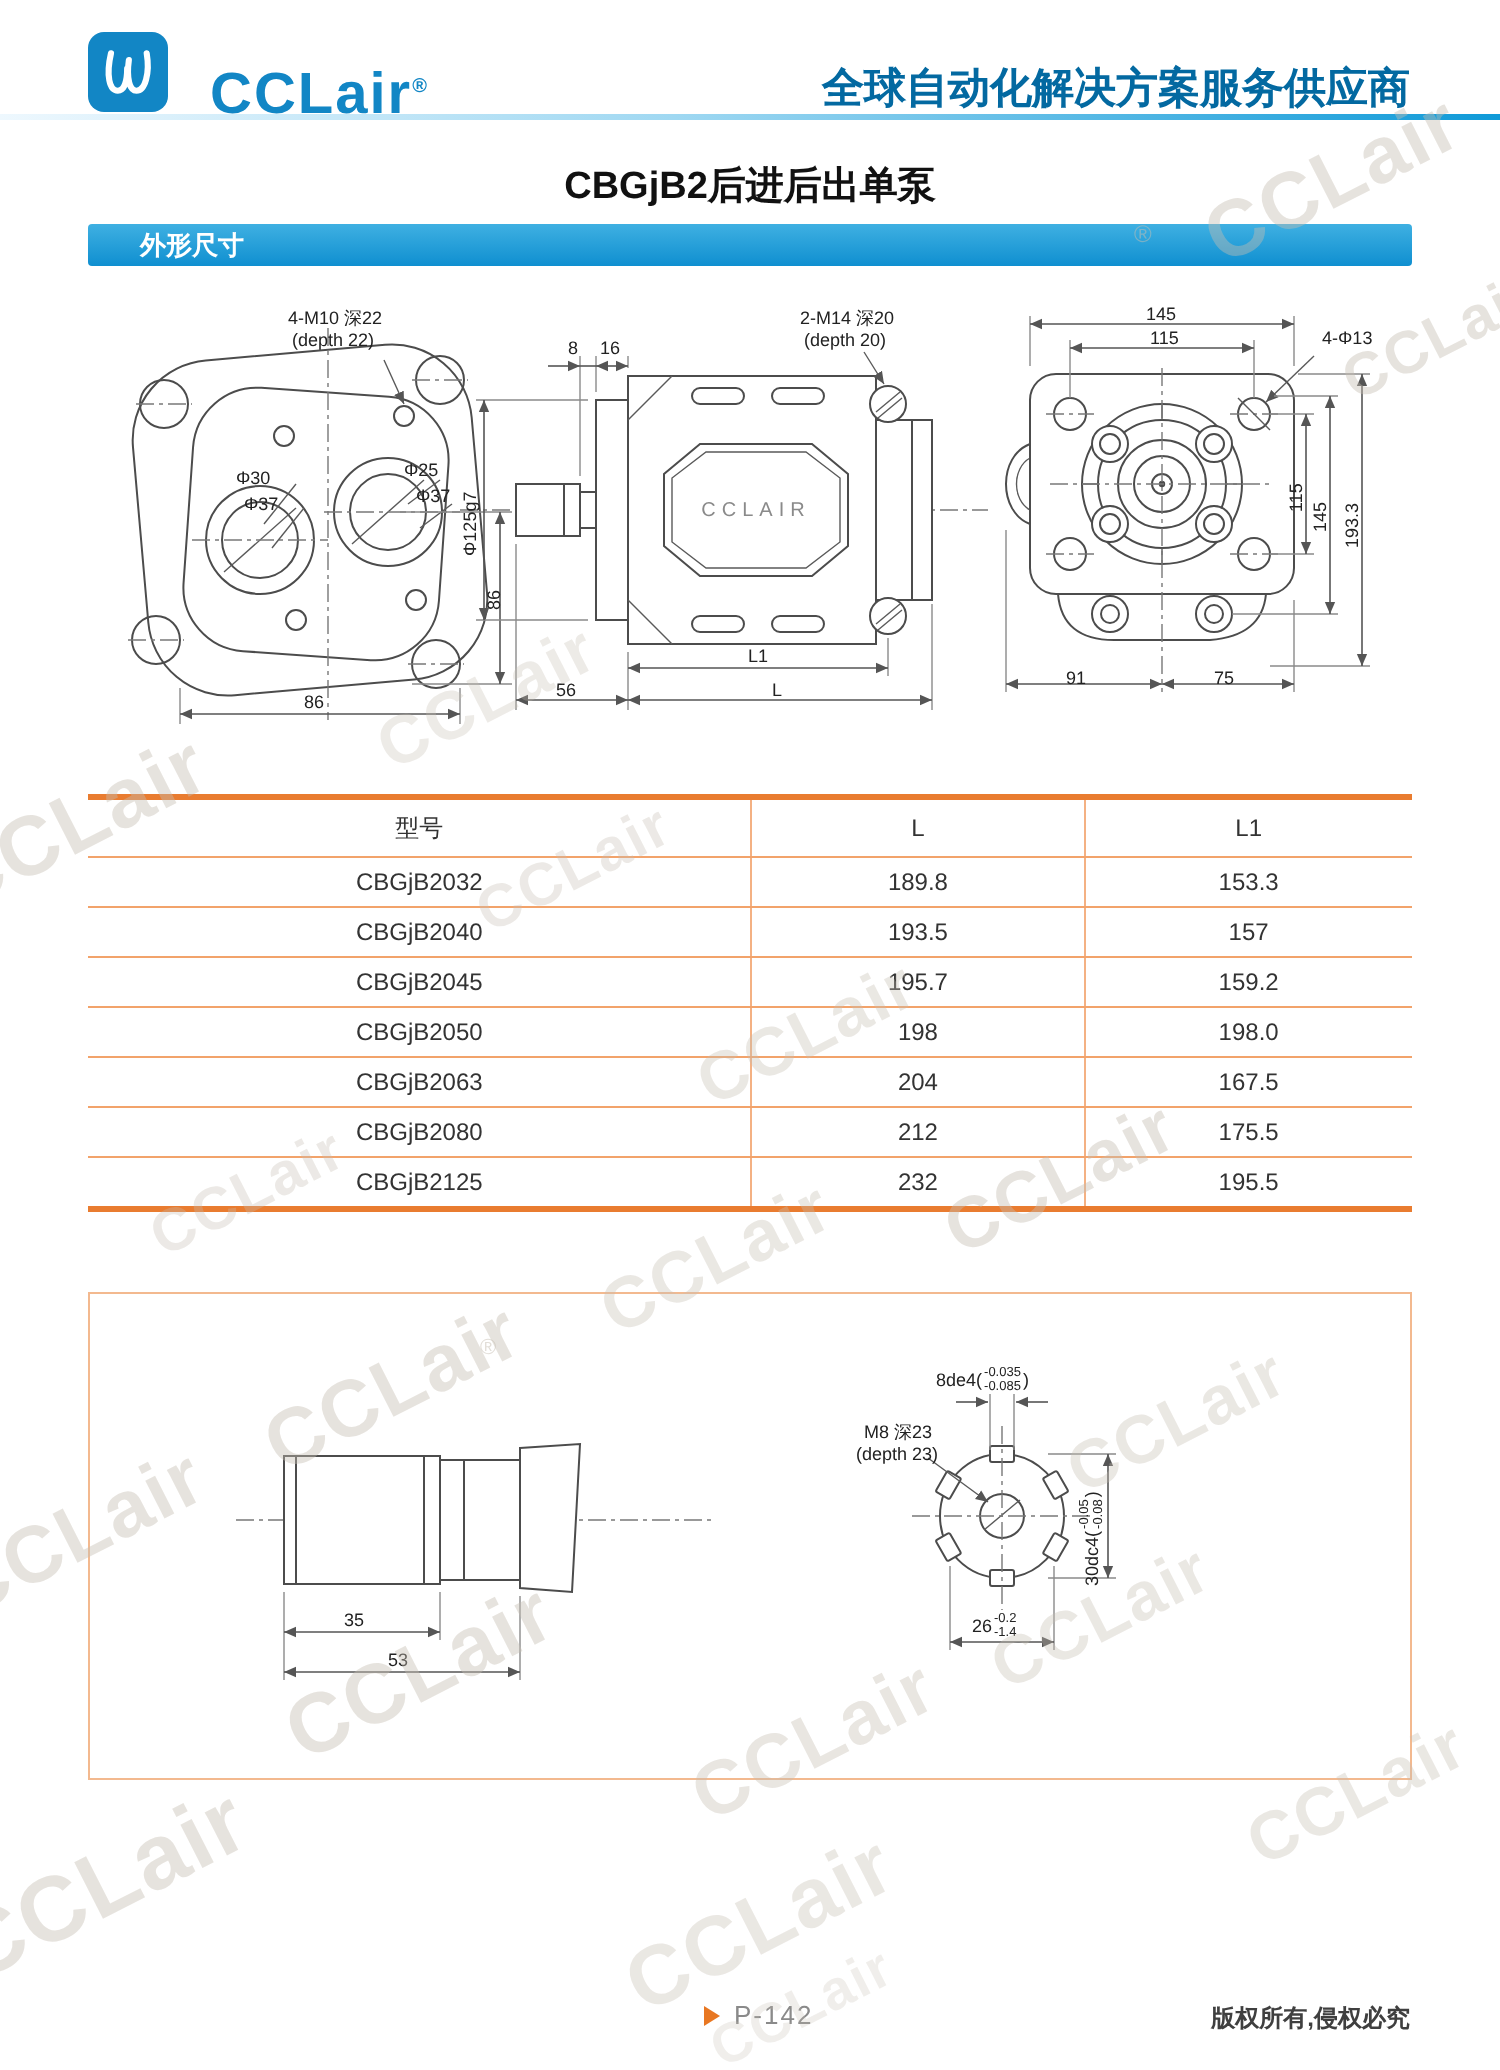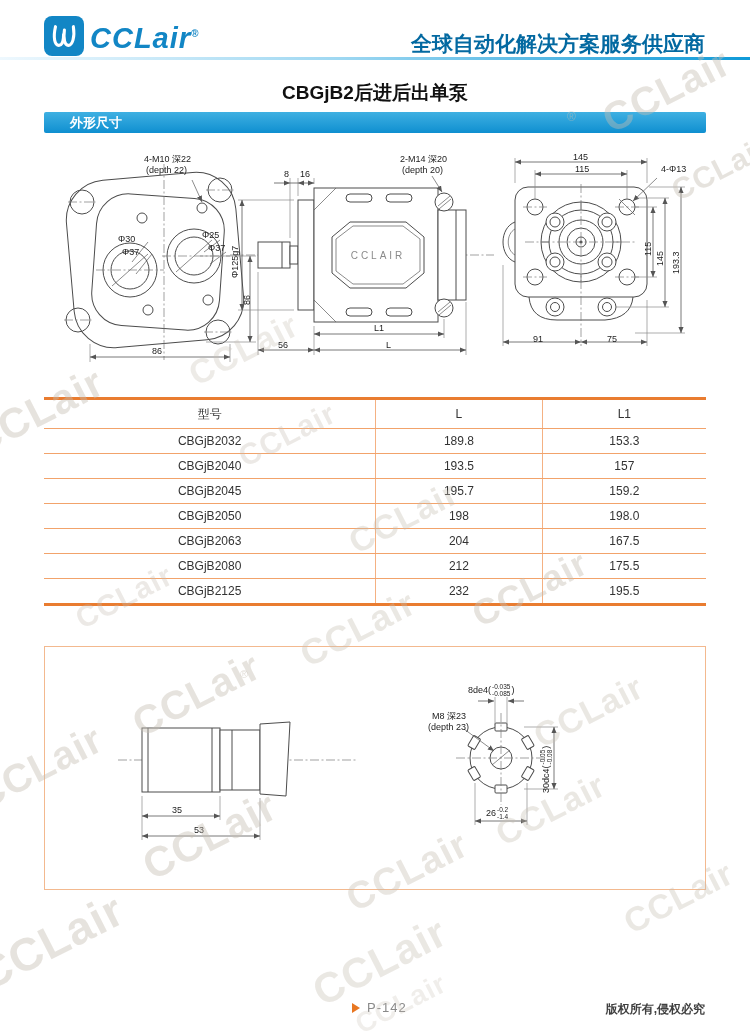--- a/index.html
+++ b/index.html
@@ -2,21 +2,21 @@
 <html><head>
 <meta charset="utf-8">
 <style>
   html,body{margin:0;padding:0;background:#e8e8e8;}
   #page{position:relative;width:750px;height:1035px;background:#fff;margin:0 auto;
         font-family:"Liberation Sans",sans-serif;overflow:hidden;}
   
   .logo-box{position:absolute;left:44px;top:16px;display:flex;align-items:flex-start;}
   .logo-icon{width:40px;height:40px;border-radius:8px;background:#1286c5;display:flex;
              align-items:center;justify-content:center;}
-  .brand{font-size:29px;font-weight:bold;color:#1286c5;letter-spacing:1px;margin-left:6px;line-height:36px;font-style:italic;}
+  .brand{font-size:29px;font-weight:bold;color:#1286c5;letter-spacing:1px;margin-left:21px;line-height:56px;}
   .brand-reg{font-size:10px;color:#1286c5;vertical-align:super;font-weight:bold;}
   .slogan{position:absolute;right:45px;top:30px;font-size:21px;font-weight:bold;color:#0369a1;}
   .hdr-line{position:absolute;left:0;right:0;top:57px;height:3px;
             background:linear-gradient(to right,#eef8fe,#9fd8f2 45%,#0f9ad8);}
   .title{position:absolute;left:0;right:0;top:80px;text-align:center;font-size:19px;
          font-weight:bold;color:#111;}
   .secbar{position:absolute;left:44px;width:662px;height:21px;line-height:21px;
           background:linear-gradient(#3fb0e2,#0f8fd0);color:#fff;font-size:13px;
           font-weight:bold;padding-left:26px;box-sizing:border-box;border-radius:2px;}
   

